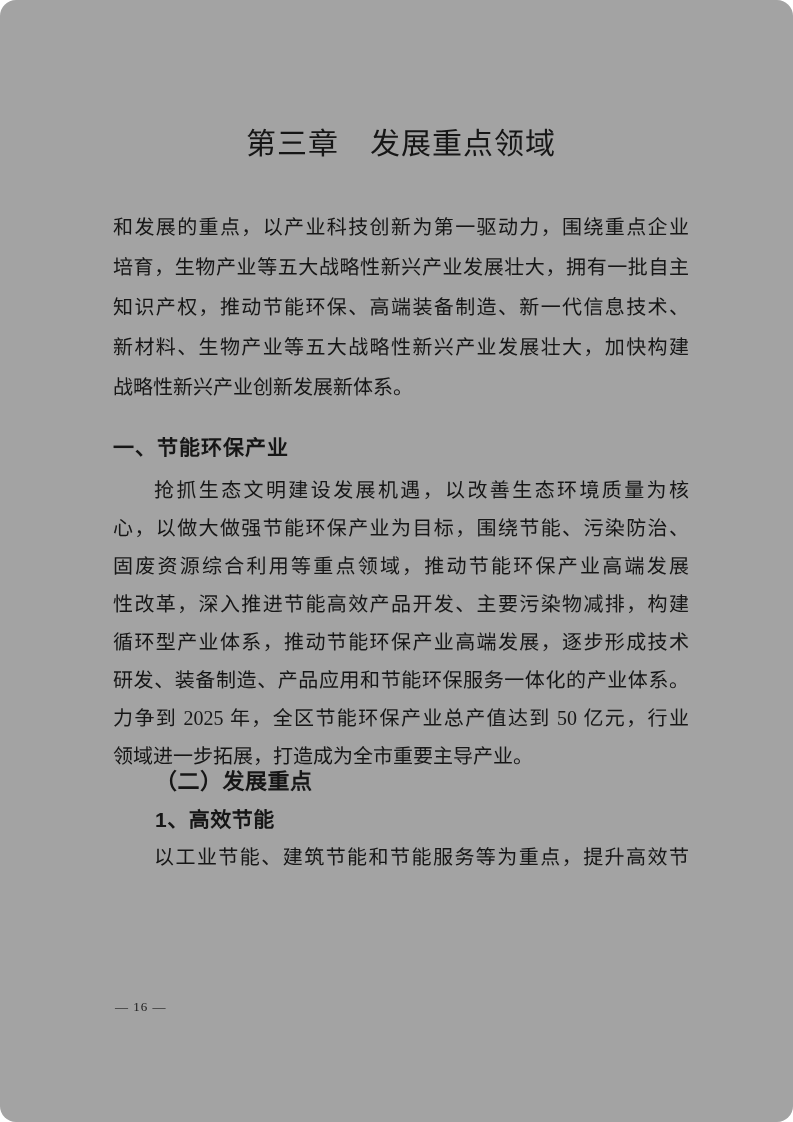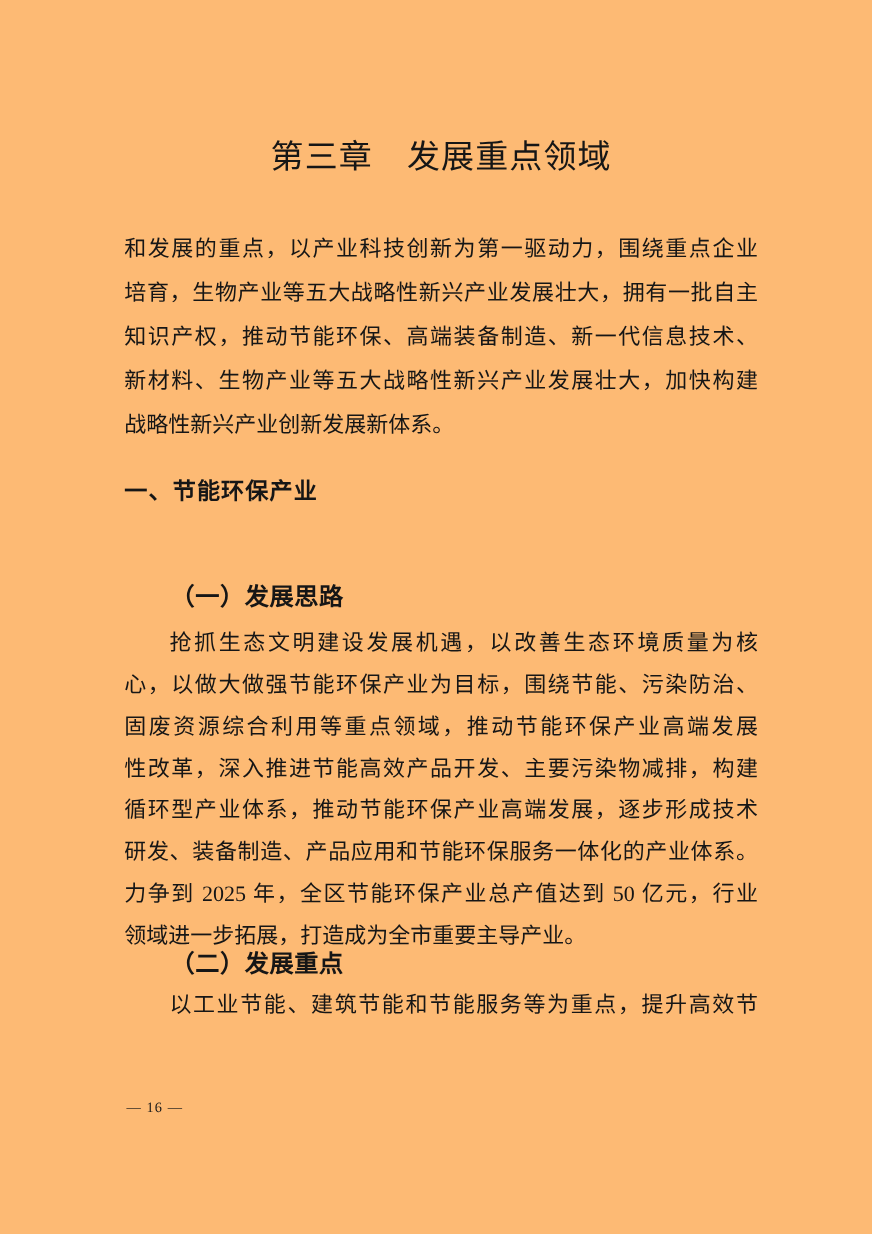--- a/index.html
+++ b/index.html
@@ -6,24 +6,25 @@
   html, body {
     margin: 0;
     padding: 0;
     background: #ffffff;
   }
   .page {
     position: relative;
     width: 793px;
     height: 1122px;
     margin: 0 auto;
-    background: #fdba74;
+    background: #a3a3a3;
     color: #161616;
     font-family: "Liberation Serif", "DejaVu Serif", serif;
     overflow: hidden;
+    border-radius: 16px;
   }
   .content {
     padding: 122px 104px 0 113px; 
   }
   .chapter-title {
     margin: 0;
     font-size: 30px;
     line-height: 44px;
     font-weight: 400;
     text-align: center;
@@ -94,35 +95,35 @@
     <div class="body-para" id="para-intro">
         <div class="line">和发展的重点，以产业科技创新为第一驱动力，围绕重点企业</div>
         <div class="line">培育，生物产业等五大战略性新兴产业发展壮大，拥有一批自主</div>
         <div class="line">知识产权，推动节能环保、高端装备制造、新一代信息技术、</div>
         <div class="line">新材料、生物产业等五大战略性新兴产业发展壮大，加快构建</div>
         <div class="line last">战略性新兴产业创新发展新体系。</div>
       </div>
 
     <h2 class="h-section">一、节能环保产业</h2>
 
-    <h3 class="h-sub" id="sub-approach">（一）发展思路</h3>
 
     <div class="body-para" id="para-approach">
         <div class="line first">抢抓生态文明建设发展机遇，以改善生态环境质量为核</div>
         <div class="line">心，以做大做强节能环保产业为目标，围绕节能、污染防治、</div>
         <div class="line">固废资源综合利用等重点领域，推动节能环保产业高端发展</div>
         <div class="line">性改革，深入推进节能高效产品开发、主要污染物减排，构建</div>
         <div class="line">循环型产业体系，推动节能环保产业高端发展，逐步形成技术</div>
         <div class="line">研发、装备制造、产品应用和节能环保服务一体化的产业体系。</div>
         <div class="line">力争到 2025 年，全区节能环保产业总产值达到 50 亿元，行业</div>
         <div class="line last">领域进一步拓展，打造成为全市重要主导产业。</div>
       </div>
 
     <h3 class="h-sub" id="sub-focus">（二）发展重点</h3>
 
+    <h4 class="h-point">1、高效节能</h4>
 
     <div class="body-para" id="para-point1">
         <div class="line first">以工业节能、建筑节能和节能服务等为重点，提升高效节</div>
       </div>
 
   </div>
 
   <div class="page-number">— 16 —</div>
 </div>
 

